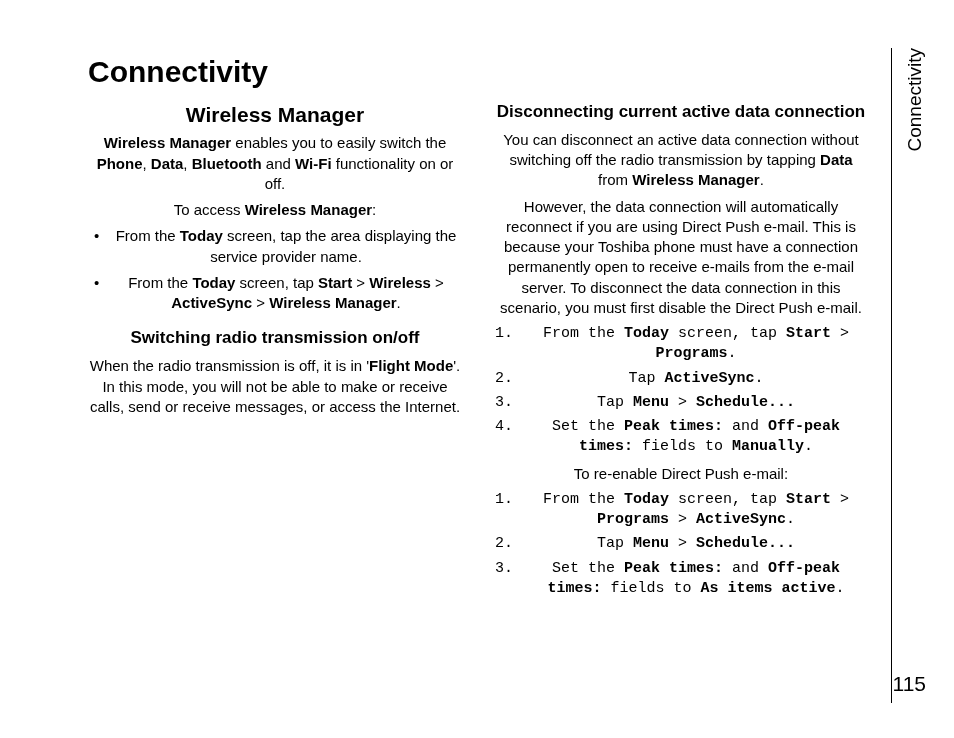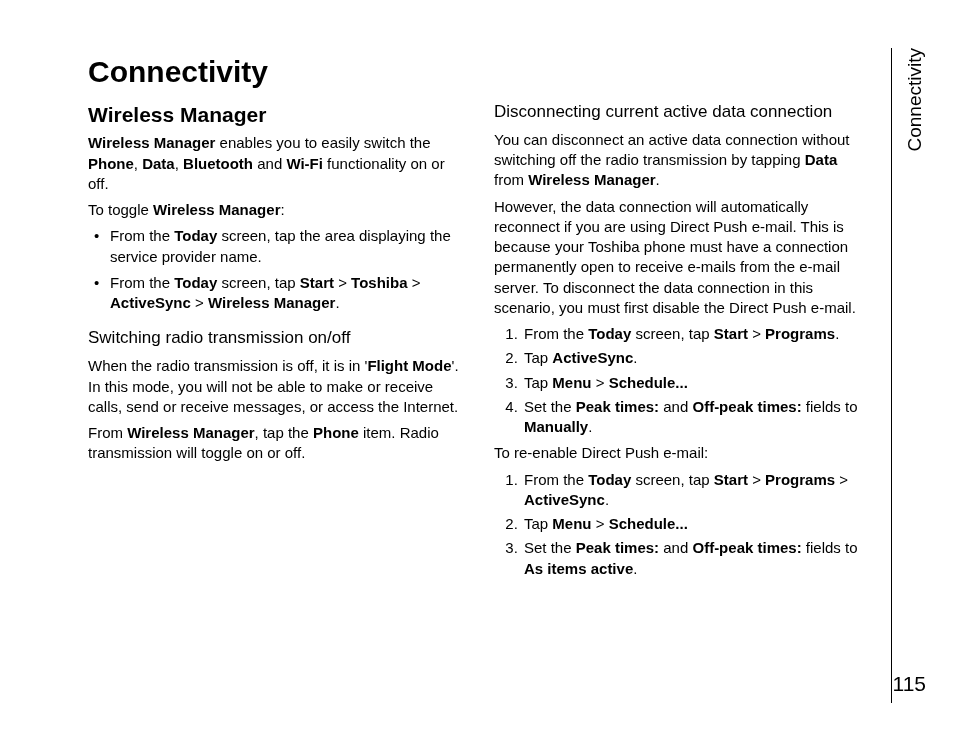--- a/index.html
+++ b/index.html
@@ -1,29 +1,29 @@
 <!DOCTYPE html>
 <html><head>
 <meta charset="utf-8">
 <style>
   * { box-sizing: border-box; margin: 0; padding: 0; }
   html, body { width: 954px; height: 738px; background: #fff; font-family: Arial, Helvetica, sans-serif; color: #000; }
   .page { position: relative; width: 954px; height: 738px; }
   .content { position: absolute; left: 88px; top: 55px; width: 780px; height: 650px; }
   .title { font-size: 30px; font-weight: bold; margin-bottom: 12px; }
-  .columns { display: flex; gap: 32px; }
+  .columns { display: flex; gap: 32px; text-align: center; }
   .col { width: 380px; font-size: 15px; line-height: 1.35; }
   .h2 { font-size: 21px; font-weight: bold; margin-bottom: 4px; }
-  .h3 { font-size: 17px; font-weight: normal; margin-top: 14px; margin-bottom: 6px; }
+  .h3 { font-size: 17px; font-weight: bold; margin-top: 14px; margin-bottom: 6px; }
   .p { margin-bottom: 6px; }
   ul.bullets { list-style: none; padding-left: 6px; margin-bottom: 6px; }
   ul.bullets li { position: relative; padding-left: 16px; margin-bottom: 6px; }
   ul.bullets li::before { content: "•"; position: absolute; left: 0; top: 0; font-size: 15px; }
   ol.nums { list-style: decimal; padding-left: 28px; margin-bottom: 6px; }
-  ol.nums li { padding-left: 2px; margin-bottom: 4px; }
+  ol.nums li { padding-left: 2px; margin-bottom: 4px; font-family: Liberation Mono, monospace; }
   .b { font-weight: bold; }
   .sidetab { position: absolute; right: 28px; top: 48px; writing-mode: vertical-rl; transform: rotate(180deg); font-size: 19px; }
   .pagenum { position: absolute; right: 28px; bottom: 42px; font-size: 21px; }
   .vline { position: absolute; right: 62px; top: 48px; width: 1px; height: 655px; background: #000; }
 </style>
 </head>
 <body>
 
 <div class="page">
   <div class="vline"></div>
@@ -36,38 +36,35 @@
     <div class="columns">
 
       <div class="col">
         <div class="h2">Wireless Manager</div>
 
         <div class="p">
           <span class="b">Wireless Manager</span><span> enables you to easily switch the </span><span class="b">Phone</span><span>, </span><span class="b">Data</span><span>, </span><span class="b">Bluetooth</span><span> and </span><span class="b">Wi-Fi</span><span> functionality on or off.</span>
         </div>
 
         <div class="p">
-          <span>To toggle </span><span class="b">Wireless Manager</span><span>:</span>
+          <span>To access </span><span class="b">Wireless Manager</span><span>:</span>
         </div>
 
         <ul class="bullets">
           <li>
             <span>From the </span><span class="b">Today</span><span> screen, tap the area displaying the service provider name.</span>
           </li>
           <li>
-            <span>From the </span><span class="b">Today</span><span> screen, tap </span><span class="b">Start</span><span> &gt; </span><span class="b">Toshiba</span><span> &gt; </span><span class="b">ActiveSync</span><span> &gt; </span><span class="b">Wireless Manager</span><span>.</span>
+            <span>From the </span><span class="b">Today</span><span> screen, tap </span><span class="b">Start</span><span> &gt; </span><span class="b">Wireless</span><span> &gt; </span><span class="b">ActiveSync</span><span> &gt; </span><span class="b">Wireless Manager</span><span>.</span>
           </li>
         </ul>
 
         <div class="h3">Switching radio transmission on/off</div>
         <div class="p">
           <span>When the radio transmission is off, it is in '</span><span class="b">Flight Mode</span><span>'. In this mode, you will not be able to make or receive calls, send or receive messages, or access the Internet.</span>
-        </div>
-        <div class="p">
-          <span>From </span><span class="b">Wireless Manager</span><span>, tap the </span><span class="b">Phone</span><span> item. Radio transmission will toggle on or off.</span>
         </div>
       </div>
 
       <div class="col">
         <div class="h3" style="margin-top:0">Disconnecting current active data connection</div>
 
         <div class="p">
           <span>You can disconnect an active data connection without switching off the radio transmission by tapping </span><span class="b">Data</span><span> from </span><span class="b">Wireless Manager</span><span>.</span>
         </div>
 

